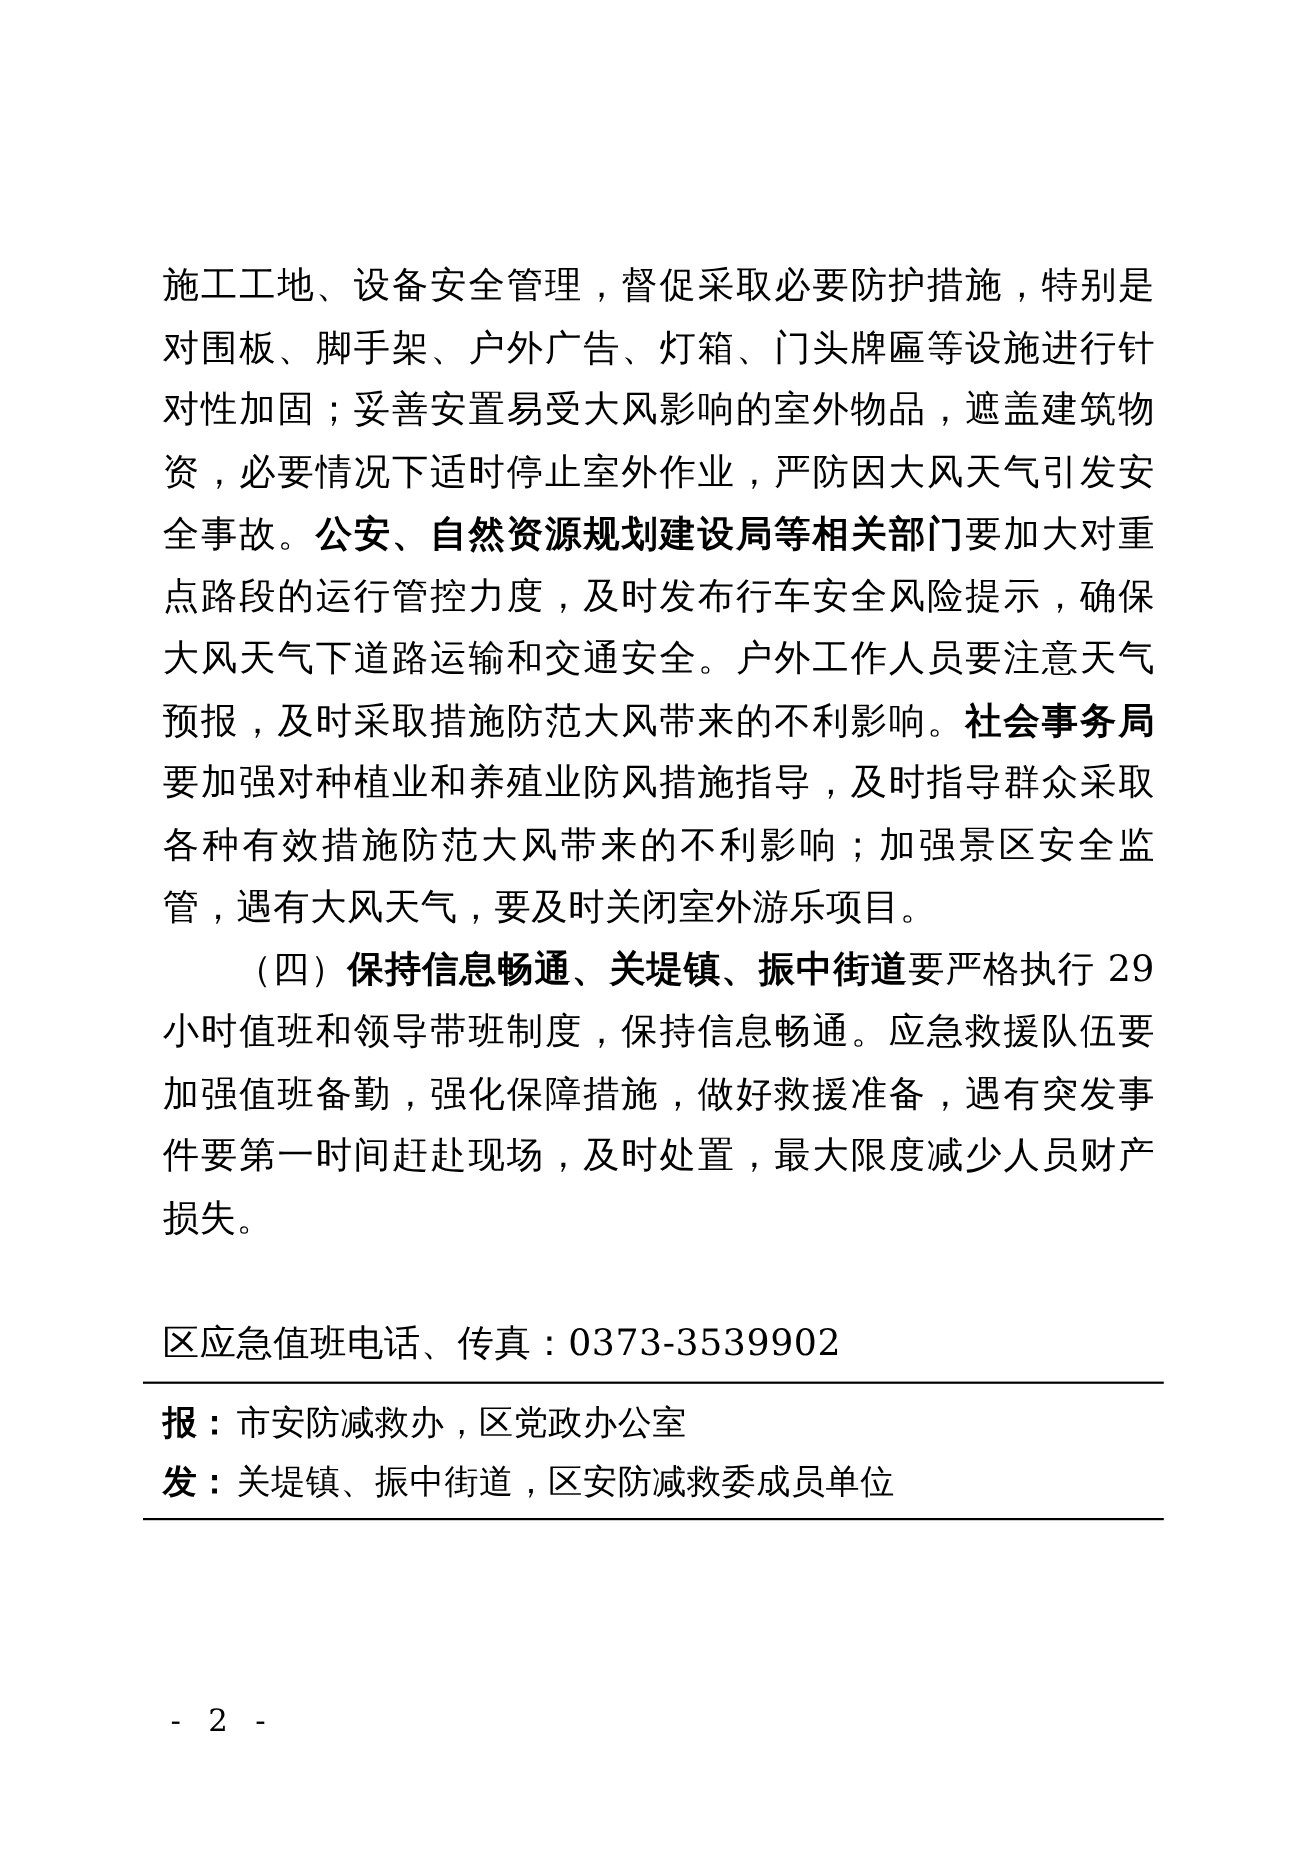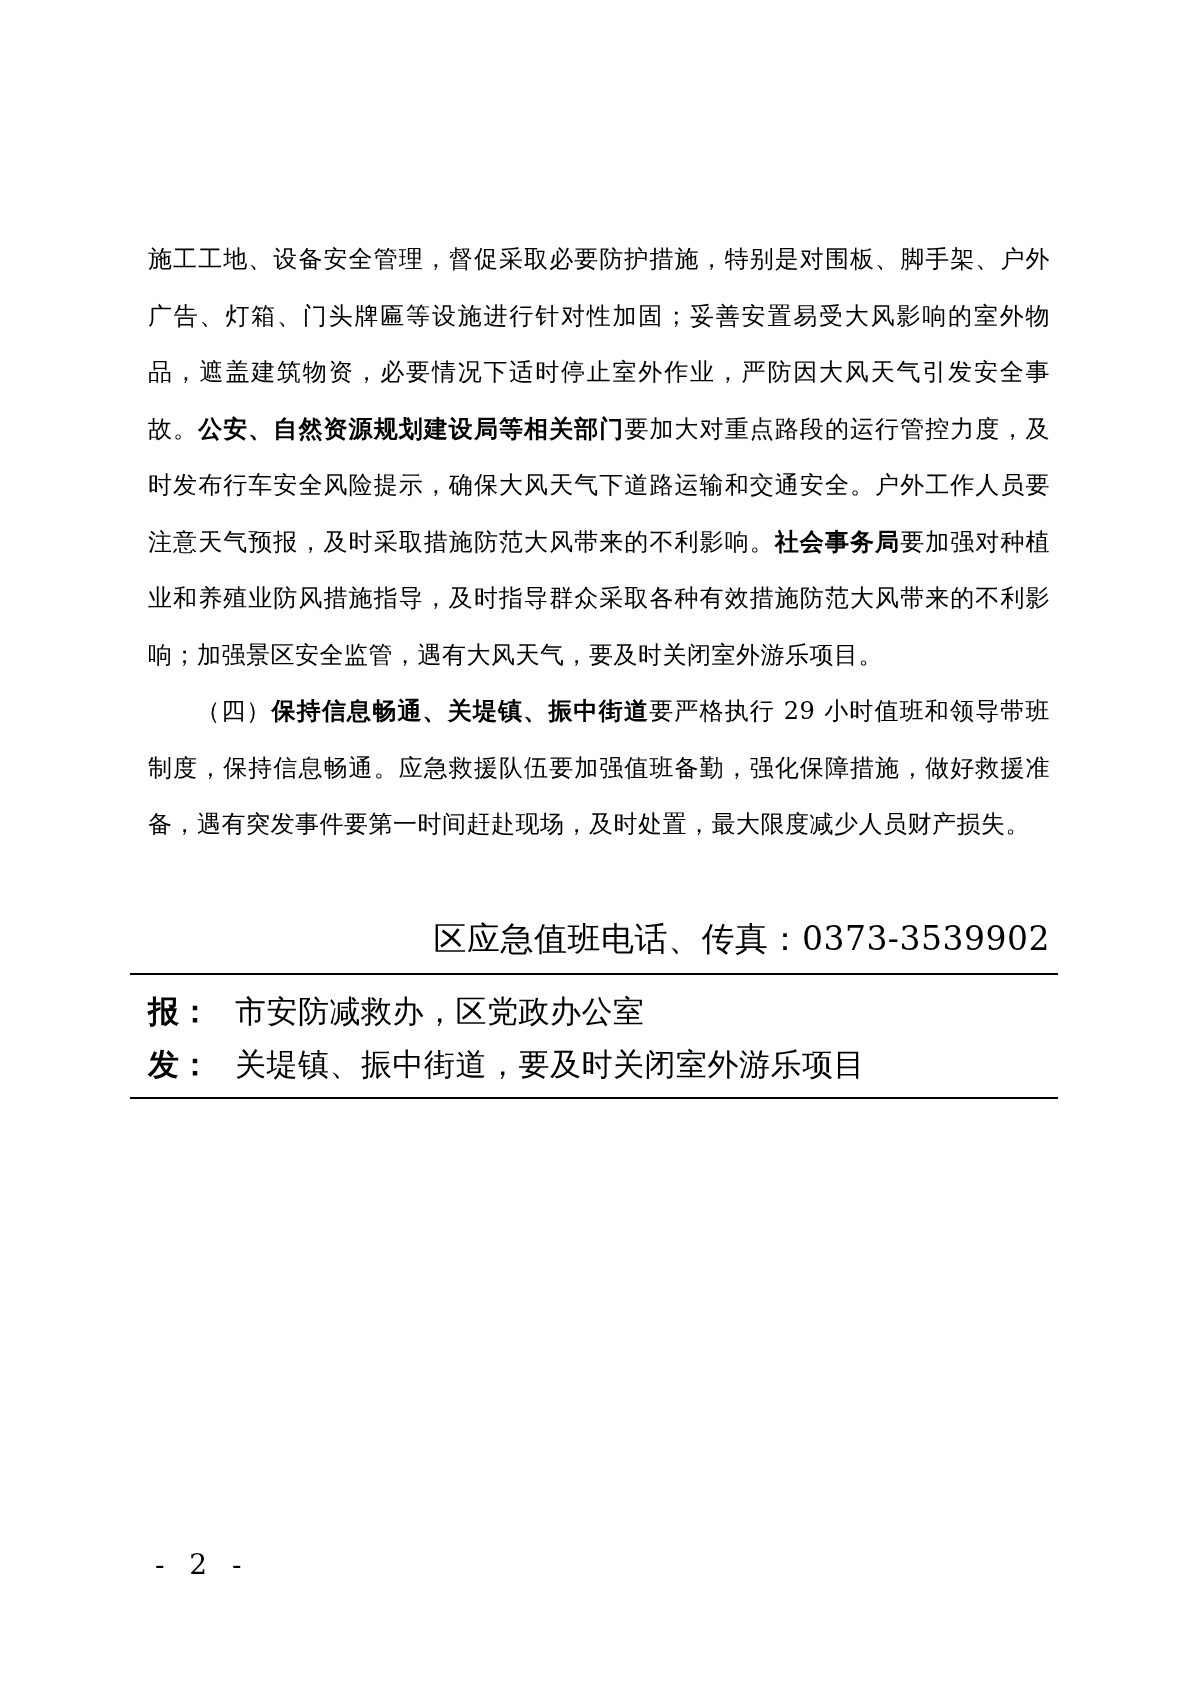--- a/index.html
+++ b/index.html
@@ -17,40 +17,40 @@
     color: #000000;
   }
   .content {
     position: absolute;
     left: 148px;
     width: 902px;
     top: 231px;
   }
   .body-para {
     margin: 0;
-    font-size: 24px;
+    font-size: 33px;
     line-height: 56.5px;
     text-align: justify;
     text-justify: inter-ideograph;
     letter-spacing: 0.5px;
     word-break: break-all;
   }
   .body-para.indent {
     text-indent: 2em;
   }
   .seg-bold {
     font-weight: bold;
     font-family: "DejaVu Sans", "Liberation Sans", sans-serif;
   }
   .contact-line {
     margin: 0;
     margin-top: 58px;
     font-size: 33px;
     line-height: 56.5px;
-    text-align: right;
+    text-align: left;
     letter-spacing: 0.5px;
   }
   .rule {
     border: none;
     border-top: 2.5px solid #000000;
     margin: 0;
     margin-left: -18px;
     margin-right: -8px;
   }
   .rule-top {
@@ -65,21 +65,21 @@
   }
   .footer-row:first-of-type {
     margin-top: 10px;
   }
   .footer-label {
     font-weight: bold;
     font-family: "DejaVu Sans", "Liberation Sans", sans-serif;
     white-space: nowrap;
   }
   .footer-value {
-    margin-left: 24px;
+    margin-left: 4px;
     text-align: center;
   }
   .rule-bottom {
     margin-top: 6px;
   }
   .page-number {
     position: absolute;
     left: 155px;
     top: 1548px;
     font-size: 28px;
@@ -102,21 +102,21 @@
 
     <hr class="rule rule-top">
 
     <div class="footer-row">
       <span class="footer-label">报：</span>
       <span class="footer-value">市安防减救办，区党政办公室</span>
     </div>
 
     <div class="footer-row">
       <span class="footer-label">发：</span>
-      <span class="footer-value">关堤镇、振中街道，要及时关闭室外游乐项目</span>
+      <span class="footer-value">关堤镇、振中街道，区安防减救委成员单位</span>
     </div>
 
     <hr class="rule rule-bottom">
 
   </div>
 
   <div class="page-number">- 2 -</div>
 </div>
 
 </body></html>

